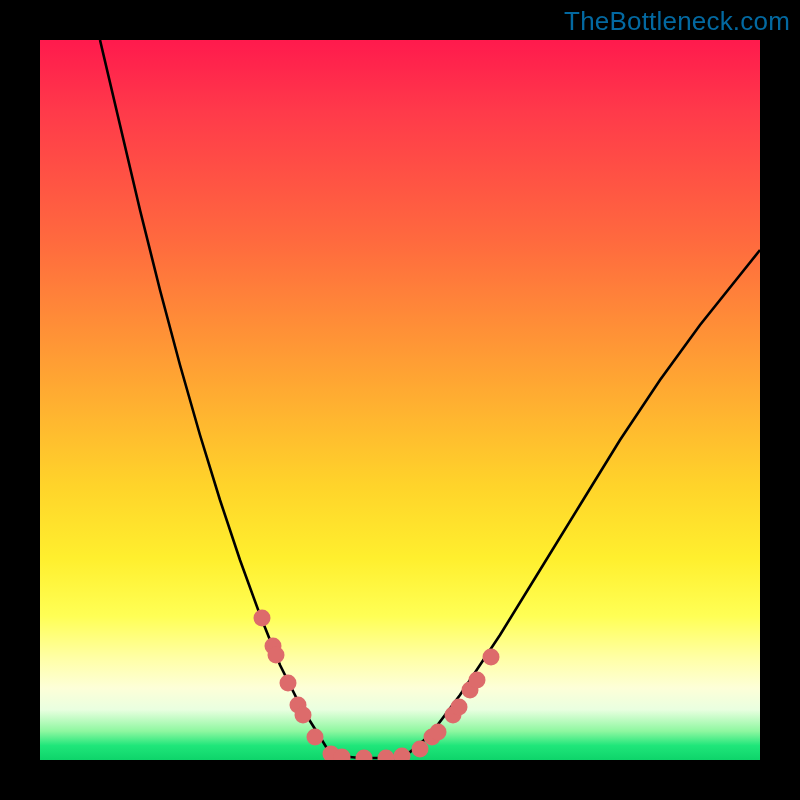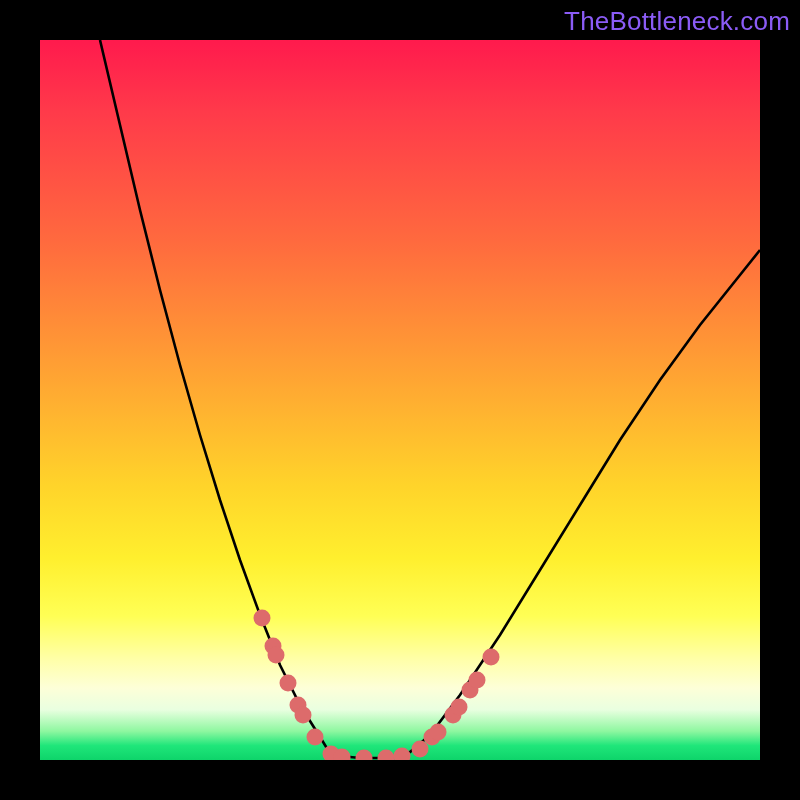--- a/index.html
+++ b/index.html
@@ -40,21 +40,21 @@
       #e9ffe0 93%,
       #8ef7a0 96%,
       #1fe67a 98%,
       #0ed46a 100%
     );
   }
   .watermark {
     position: absolute;
     top: 6px;
     right: 10px;
-    color: #8b5cf6;
+    color: #0369a1;
     font-size: 26px;
     letter-spacing: 0.2px;
     font-weight: 400;
     user-select: none;
   }
   svg.curve {
     position: absolute;
     left: 0;
     top: 0;
     width: 720px;

